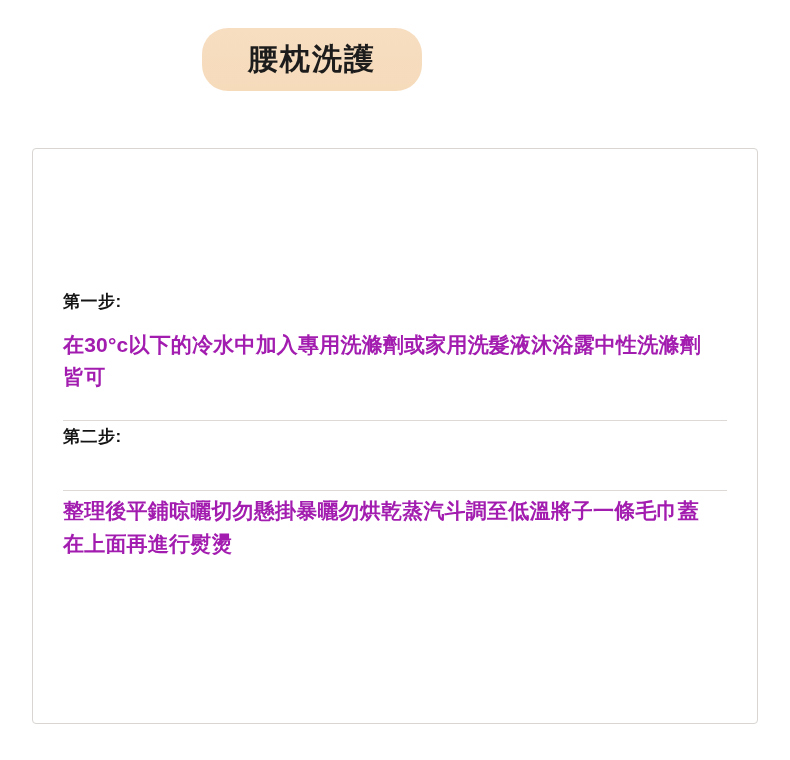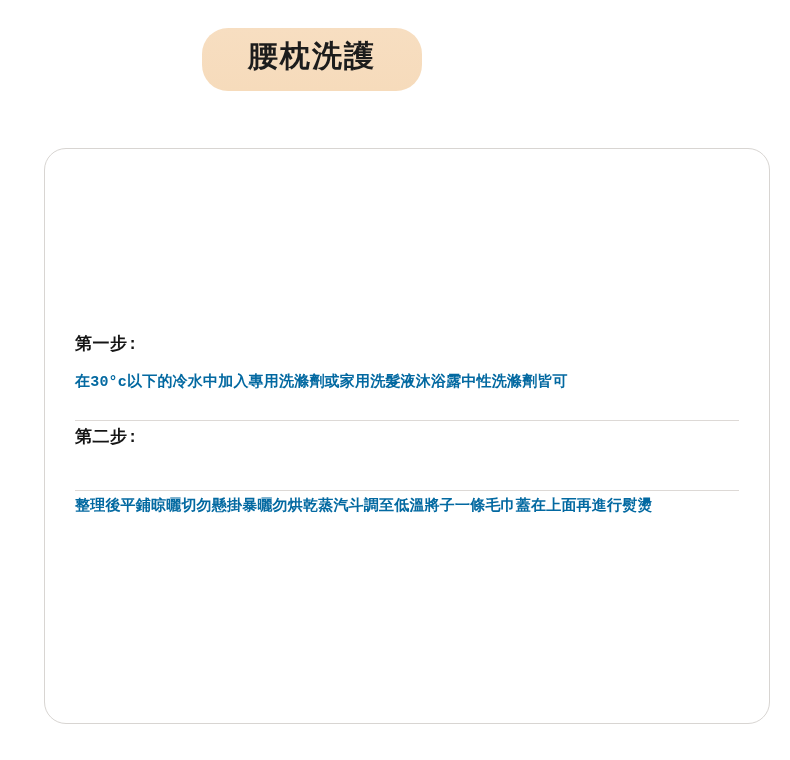--- a/index.html
+++ b/index.html
@@ -13,21 +13,20 @@
     font-family: "Liberation Sans", "DejaVu Sans", sans-serif;
     color: #1a1a1a;
     overflow: hidden;
   }
 
   .page {
     position: relative;
     width: 624px;
     height: 760px;
     box-sizing: border-box;
-    font-family: Liberation Mono, monospace;
   }
 
   
   .title-wrap {
     display: flex;
     justify-content: center;
     padding-top: 28px;
   }
   .title-pill {
     background: linear-gradient(180deg, #f7dec1 0%, #f6dbbb 100%);
@@ -42,26 +41,26 @@
     font-weight: bold;
     letter-spacing: 2px;
     color: #1c1c1c;
     line-height: 1.1;
     white-space: nowrap;
   }
 
   
   .card {
     position: absolute;
-    left: 44px;
+    left: 32px;
     top: 148px;
     width: 726px;
     height: 576px;
     border: 1px solid #d8d5d2;
-    border-radius: 22px;
+    border-radius: 4px;
     box-sizing: border-box;
     background: #fff;
   }
 
   .steps {
     padding: 0 30px;
     box-sizing: border-box;
     height: 100%;
     display: flex;
     flex-direction: column;
@@ -78,24 +77,24 @@
   }
 
   .step-label {
     font-size: 17px;
     font-weight: bold;
     color: #151515;
     letter-spacing: 0.5px;
     margin-bottom: 16px;
   }
   .step-body {
-    font-size: 15px;
+    font-size: 21px;
     font-weight: bold;
     line-height: 1.55;
-    color: #0369a1;
+    color: #a21caf;
     letter-spacing: 0.2px;
     max-width: 640px;
   }
 </style>
 </head>
 <body>
 
 <div class="page">
 
   <div class="title-wrap">

